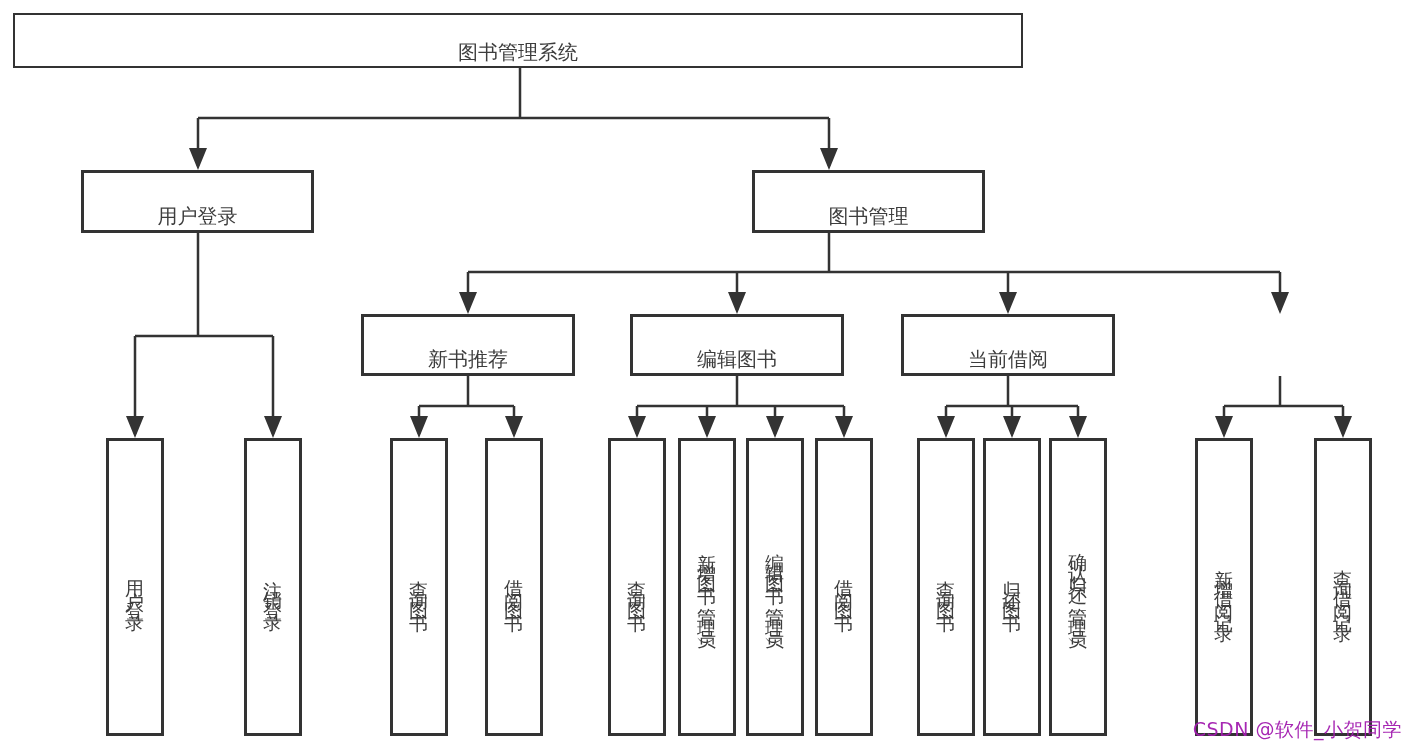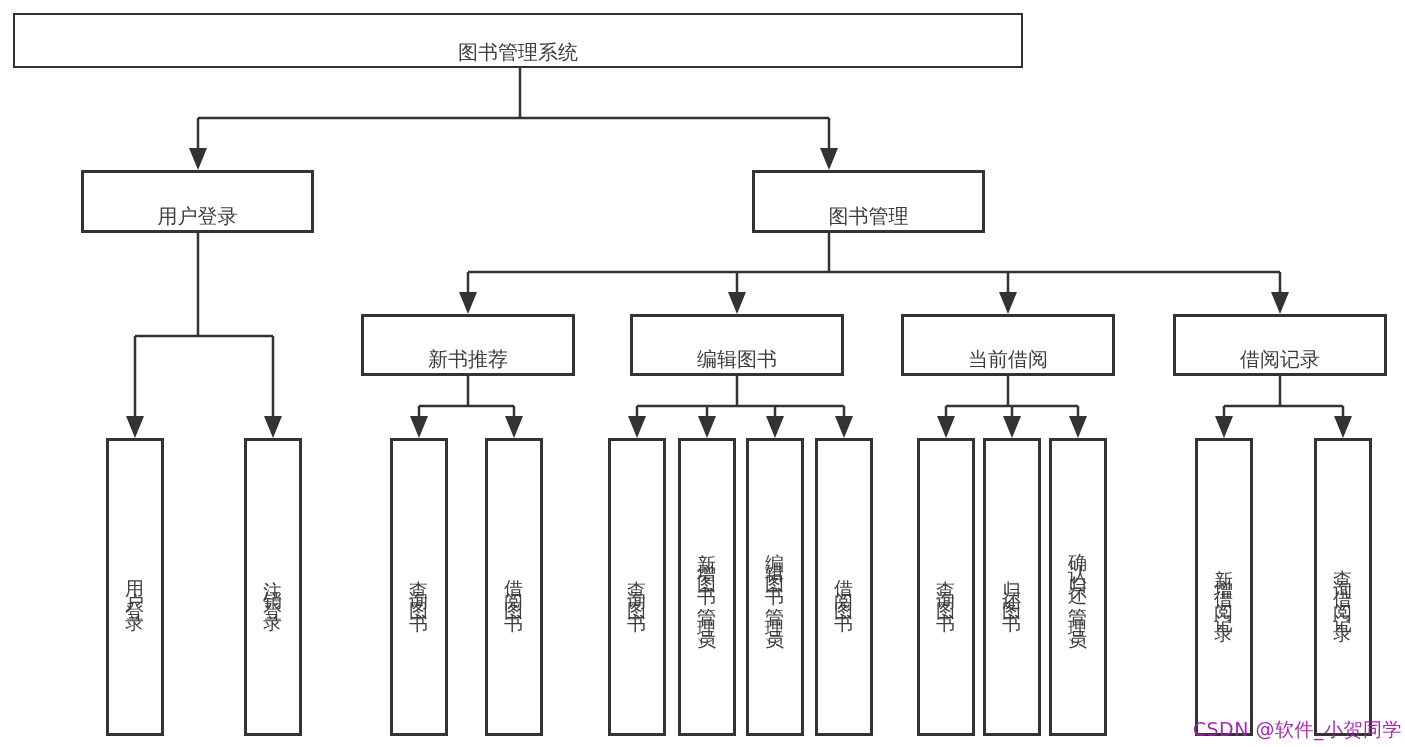--- a/index.html
+++ b/index.html
@@ -114,23 +114,20 @@
 
   <div class="node node-l2 node-l2a">
     <span>新书推荐</span>
   </div>
   <div class="node node-l2 node-l2b">
     <span>编辑图书</span>
   </div>
   <div class="node node-l2 node-l2c">
     <span>当前借阅</span>
   </div>
-  <div class="node node-l2 node-l2d">
-    <span>借阅记录</span>
-  </div>
 
   <div class="leaf leaf-1">
     <span>用户登录</span>
   </div>
   <div class="leaf leaf-2">
     <span>注销登录</span>
   </div>
 
   <div class="leaf leaf-3">
     <span>查询图书</span>

